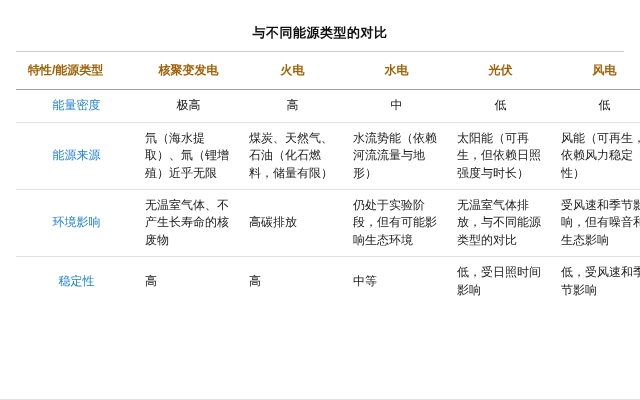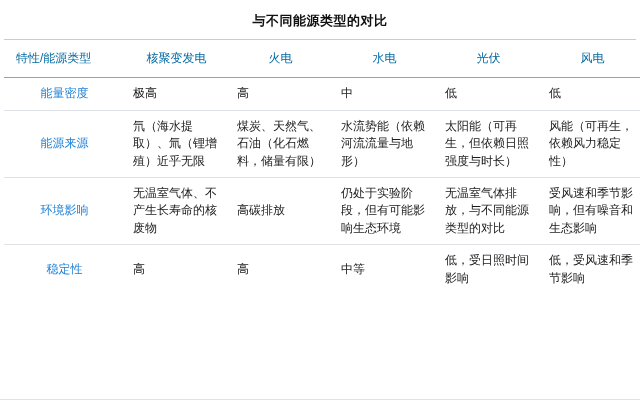--- a/index.html
+++ b/index.html
@@ -12,21 +12,21 @@
     background: #ffffff;
     font-family: "Liberation Sans", "DejaVu Sans", sans-serif;
     color: #222222;
     overflow: hidden;
   }
   #page {
     width: 640px;
     height: 400px;
     position: relative;
     box-sizing: border-box;
-    padding: 4px;
+    padding: 16px;
     background: #ffffff;
   }
   .title-bar {
     text-align: center;
     font-size: 13px;
     font-weight: bold;
     color: #111111;
     padding: 8px 0 9px 0;
     letter-spacing: 0.5px;
   }
@@ -42,22 +42,22 @@
   }
   table.cmp th, table.cmp td {
     vertical-align: middle;
     padding: 7px 8px 7px 9px;
     font-size: 12px;
     line-height: 1.45;
     box-sizing: border-box;
   }
   table.cmp thead th {
     font-size: 12px;
-    font-weight: normal;
-    color: #0369a1;
+    font-weight: bold;
+    color: #a16207;
     padding-top: 10px;
     padding-bottom: 10px;
     text-align: center;
   }
   table.cmp thead th.first-col {
     text-align: left;
     padding-left: 12px;
   }
   tbody tr {
     border-top: 1px solid #dfe2e6;
@@ -69,21 +69,21 @@
     color: #1c7fd6;
     font-size: 11px;
     text-align: center;
     font-weight: normal;
   }
   td.cell {
     color: #1a1a1a;
     text-align: left;
   }
   td.cell.center {
-    text-align: left;
+    text-align: center;
   }
   .col-0 { width: 120px; }
   .col-1 { width: 104px; }
   .col-2 { width: 104px; }
   .col-3 { width: 104px; }
   .col-4 { width: 104px; }
   .col-5 { width: 104px; }
   .bottom-rule {
     position: absolute;
     left: 0;

